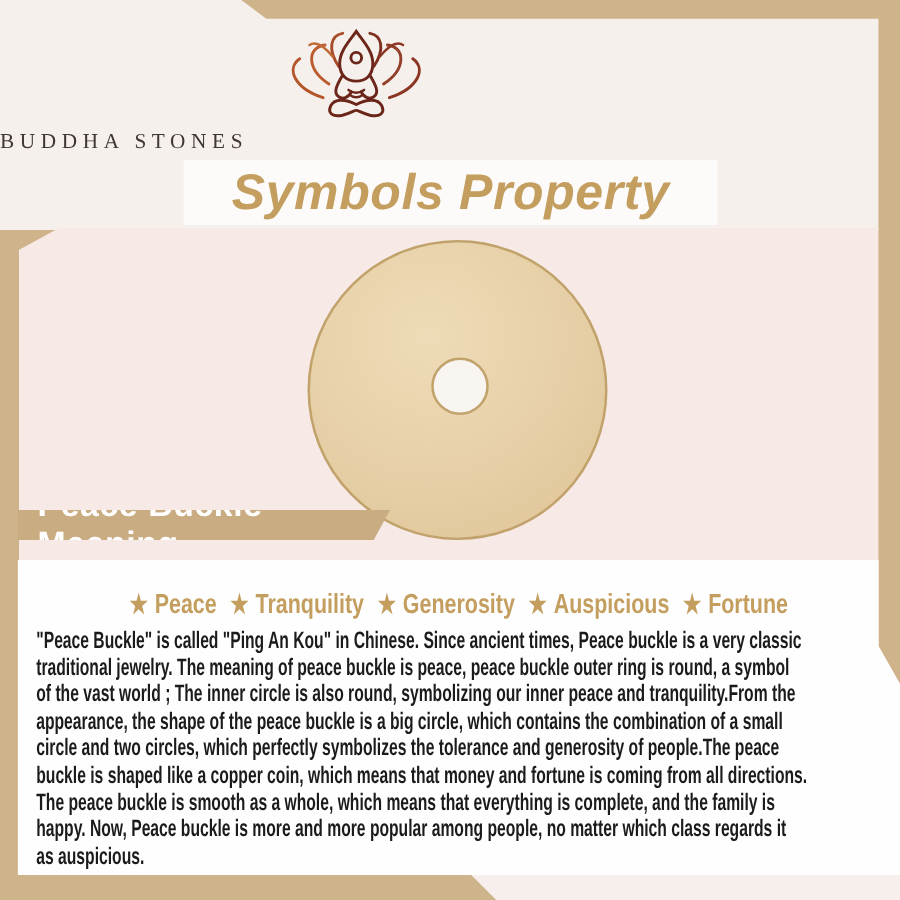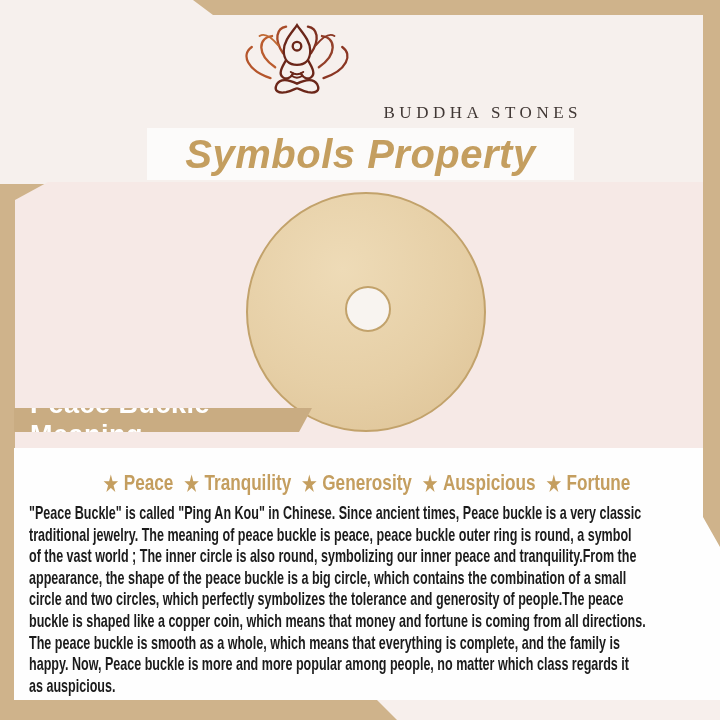--- a/index.html
+++ b/index.html
@@ -4,21 +4,21 @@
 <style>
   html,body{margin:0;padding:0;}
   body{font-family:"Liberation Sans", sans-serif;}
   .canvas{position:relative;width:720px;height:720px;background:#cfb38b;overflow:hidden;}
 
   
   .cream-card{position:absolute;left:0;top:0;width:703px;height:184px;background:#f6f0ed;
     clip-path:polygon(0 0,193px 0,213px 15px,703px 15px,703px 184px,0 184px);}
 
   
-  .logo-block{position:absolute;left:12px;top:22px;width:570px;text-align:right;}
+  .logo-block{position:absolute;left:0;top:22px;width:570px;text-align:left;}
   .logo-block svg{display:block;margin:0 auto;}
   .brand-name{margin-top:3px;font-family:"Liberation Serif", serif;font-size:17px;letter-spacing:4.5px;
     color:#403734;font-weight:400;}
 
   
   .title-band{position:absolute;left:147px;top:128px;width:427px;height:52px;background:#fcfbfa;
     display:flex;align-items:center;justify-content:center;font-style:italic;}
   .title-band .title-text{font-size:40px;font-weight:700;color:#c49e5f;letter-spacing:0.5px;}
 
   

